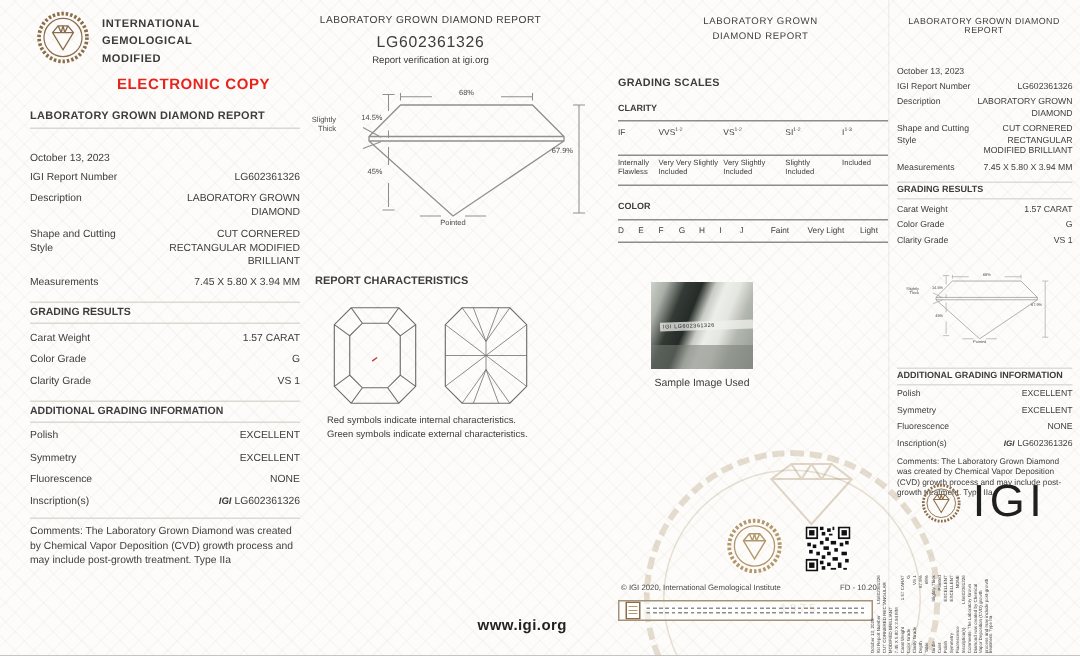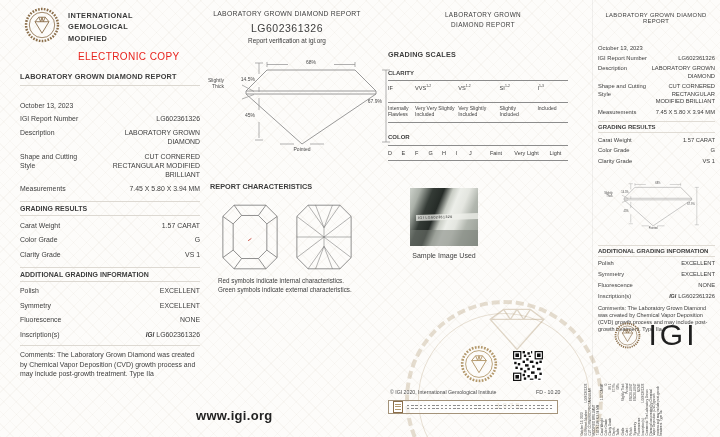--- a/index.html
+++ b/index.html
@@ -9,21 +9,21 @@
      background:repeating-linear-gradient(45deg,rgba(168,148,116,.05) 0 1px,transparent 1px 9px),
                 repeating-linear-gradient(-45deg,rgba(168,148,116,.05) 0 1px,transparent 1px 9px);}
   .panel{position:absolute;top:0;}
   .fold{position:absolute;left:592px;top:0;width:1px;height:437px;background:rgba(0,0,0,.05);}
 
   
   .pa{left:0;width:180px;margin-left:20px;}
   .logo-row{display:flex;gap:8px;margin:7px 0 0 4px;}
   .seal-sm{width:36px;height:36px;color:#8a6d49;flex:none;}
   .org{font-weight:bold;font-size:7.4px;letter-spacing:.4px;line-height:1.55;color:#3a3a3a;margin-top:3px;}
-  .ecopy{color:#e8231d;font-weight:normal;font-size:10px;letter-spacing:.4px;margin:7px 0 0 14px;padding-left:44px;}
+  .ecopy{color:#e8231d;font-weight:bold;font-size:10px;letter-spacing:.4px;margin:7px 0 0 14px;padding-left:44px;}
   .pa-title{font-weight:bold;font-size:7.3px;letter-spacing:.2px;margin-top:10px;padding-bottom:4px;border-bottom:1px solid #dcd8d1;}
   .date{font-size:6.9px;margin-top:16px;}
   .row{display:flex;justify-content:space-between;align-items:flex-start;margin-top:5.5px;font-size:6.9px;line-height:1.3;}
   .val{text-align:right;max-width:60%;}
   .sec{font-weight:bold;font-size:7px;margin-top:7px;padding:3px 0;border-top:1px solid #ddd9d2;border-bottom:1px solid #ddd9d2;}
   .comments{font-size:6.9px;line-height:1.35;margin-top:6px;border-top:1px solid #ddd9d2;padding-top:4px;}
   .insig{font-style:italic;font-weight:bold;font-size:.92em;margin-right:2px;}
 
   
   .pb{left:196px;width:182px;height:437px;}
@@ -36,24 +36,24 @@
   .diag svg.prof{position:absolute;left:30px;top:2px;width:170px;height:100px;color:#8f8f8f;}
   .lt{position:absolute;left:0;top:26px;width:28px;text-align:right;line-height:1.15;}
   .lc{position:absolute;left:40px;top:24px;width:19px;text-align:right;}
   .lp{position:absolute;left:40px;top:60px;width:19px;text-align:right;}
   .ld{position:absolute;left:160px;top:46px;width:26px;text-align:right;}
   .ltab{position:absolute;left:115px;top:7px;transform:translateX(-50%);}
   .lpt{position:absolute;left:106px;top:94px;transform:translateX(-50%);}
   .plots{display:flex;gap:16px;justify-content:center;margin-top:12px;}
   .plot{width:58px;height:68px;color:#6b6b6b;}
   .key-lines{font-size:6.3px;line-height:1.45;margin:5px 0 0 22px;}
-  .website{position:absolute;bottom:14px;left:0;right:0;text-align:left;font-weight:bold;font-size:13px;letter-spacing:.3px;color:#222;}
+  .website{position:absolute;bottom:14px;left:0;right:0;text-align:right;font-weight:bold;font-size:10px;letter-spacing:.3px;color:#222;}
 
   
-  .pc{left:380px;width:206px;height:437px;}
+  .pc{left:404px;width:206px;height:437px;}
   .pc-head{text-align:center;margin-top:10px;font-size:6.4px;letter-spacing:.4px;line-height:1.5;}
   .scales{position:absolute;left:8px;top:50px;width:180px;}
   .gs-h{font-weight:bold;font-size:7.2px;letter-spacing:.2px;}
   .sub-h{font-weight:bold;font-size:6px;margin-top:11px;}
   .sc-row{display:flex;margin-top:4px;}
   .sc-row.grades{border-top:1px solid #8c8c8c;padding:3px 0 7px;font-size:5.6px;}
   .sc-row.descs{border-top:1px solid #8c8c8c;border-bottom:1px solid #8c8c8c;padding:2px 0 4px;font-size:5.1px;line-height:1.25;}
   .sc-c{box-sizing:border-box;padding-right:3px;}
   .sc-c sup{font-size:3.4px;}
   .w1{width:15%}.w2{width:24%}.w3{width:23%}.w4{width:21%}.w5{width:17%}

